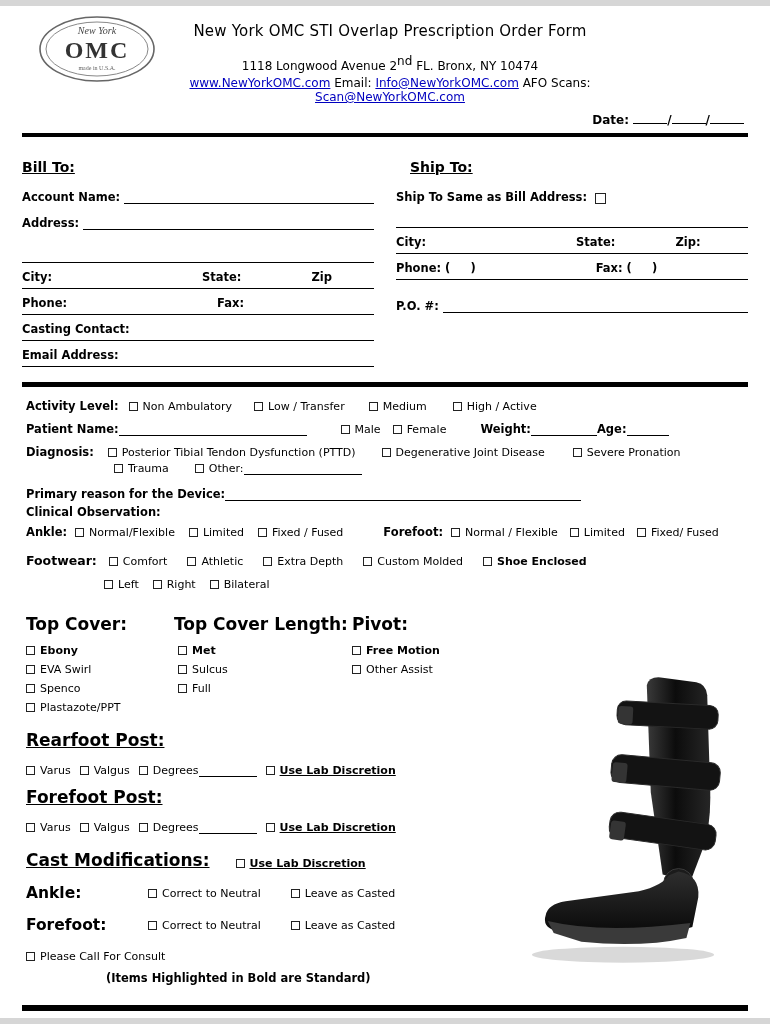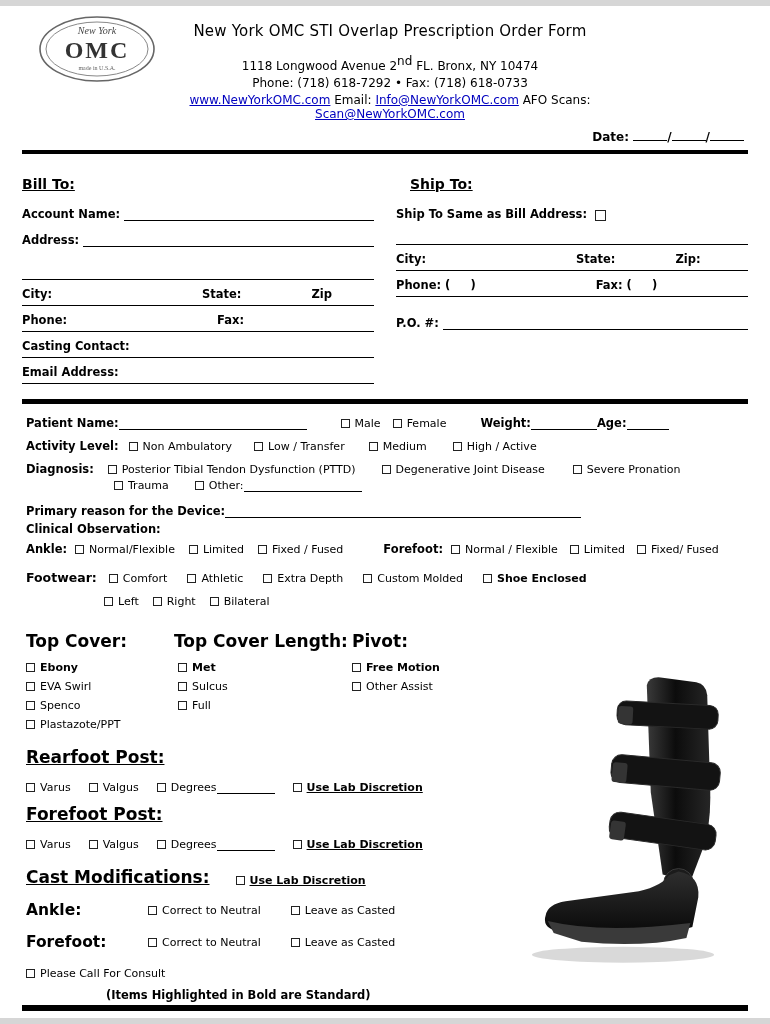--- a/index.html
+++ b/index.html
@@ -53,21 +53,21 @@
   .wline { display: inline-block; border-bottom: 1px solid #000; height: 12px; }
 
   
   .threecol { display: flex; padding: 14px 4px 0 4px; }
   .tc { display: flex; flex-direction: column; gap: 6px; }
   .tc-1 { width: 148px; } .tc-2 { width: 178px; } .tc-3 { width: 160px; }
   .tc-h { font-size: 17px; font-weight: bold; margin-bottom: 4px; }
 
   .sec { padding: 0 4px; }
   .h-big { display: inline-block; font-size: 17px; font-weight: bold; text-decoration: underline; }
-  .post-row { display: flex; align-items: flex-end; gap: 18px; margin: 14px 0 10px 0; }
+  .post-row { display: flex; align-items: flex-end; gap: 9px; margin: 14px 0 10px 0; }
   .cast-h-row { display: flex; align-items: flex-end; gap: 26px; margin-top: 16px; }
   .cm-row { display: flex; align-items: center; gap: 30px; margin-top: 14px; }
   .cm-label { font-size: 15.5px; font-weight: bold; width: 92px; }
   .consult-row { margin-top: 12px; }
   .note { font-size: 11.5px; font-weight: bold; margin: 6px 0 0 80px; }
 
   .brace { position: absolute; top: 672px; right: 40px; width: 208px; height: 300px; }
 </style>
 </head>
 <body>
@@ -79,21 +79,20 @@
     <svg class="logo" viewBox="0 0 122 74">
       <ellipse cx="61" cy="37" rx="57" ry="32" fill="none" stroke="#666" stroke-width="1.6"></ellipse>
       <ellipse cx="61" cy="37" rx="51" ry="27" fill="none" stroke="#888" stroke-width="1"></ellipse>
       <text x="61" y="22" text-anchor="middle" class="logo-top">New York</text>
       <text x="61" y="46" text-anchor="middle" class="logo-main">OMC</text>
       <text x="61" y="58" text-anchor="middle" class="logo-bottom">made in U.S.A.</text>
     </svg>
     <div class="hdr-center">
       <div class="hdr-title">New York OMC STI Overlap Prescription Order Form</div>
       <div class="hdr-line"><span>1118 Longwood Avenue 2</span><sup>nd</sup><span> FL. Bronx, NY 10474</span></div>
-      <div class="hdr-line">Phone: (718) 618-7292 • Fax: (718) 618-0733</div>
       <div class="hdr-line"><span class="link">www.NewYorkOMC.com</span><span> Email: </span><span class="link">Info@NewYorkOMC.com</span><span> AFO Scans: </span><span class="link">Scan@NewYorkOMC.com</span></div>
     </div>
     <div class="date-row">
       <span>Date:</span>
       <span class="dline"></span><span>/</span><span class="dline"></span><span>/</span><span class="dline"></span>
     </div>
   </div>
 
   <div class="rule rule-1"></div>
 
@@ -151,53 +150,53 @@
           <span>P.O. #:</span>
           <span class="line po-line"></span>
         </div>
     </div>
   </div>
 
   <div class="rule rule-2"></div>
 
   <div class="patient">
     <div class="prow">
+      <span class="plabel">Activity Level:</span>
+      <span class="opt" style="margin-left:10px;">
+          <span class="chk"></span>
+          <span class="t">Non Ambulatory</span>
+        </span>
+      <span class="opt" style="margin-left:22px;">
+          <span class="chk"></span>
+          <span class="t">Low / Transfer</span>
+        </span>
+      <span class="opt" style="margin-left:24px;">
+          <span class="chk"></span>
+          <span class="t">Medium</span>
+        </span>
+      <span class="opt" style="margin-left:26px;">
+          <span class="chk"></span>
+          <span class="t">High / Active</span>
+        </span>
+    </div>
+    <div class="prow">
       <span class="plabel">Patient Name:</span>
       <span class="wline" style="width:188px;"></span>
       <span class="opt" style="margin-left:34px;">
           <span class="chk"></span>
           <span class="t">Male</span>
         </span>
       <span class="opt" style="margin-left:12px;">
           <span class="chk"></span>
           <span class="t">Female</span>
         </span>
       <span class="plabel" style="margin-left:34px;">Weight:</span>
       <span class="wline" style="width:66px;"></span>
       <span class="plabel">Age:</span>
       <span class="wline" style="width:42px;"></span>
-    </div>
-    <div class="prow">
-      <span class="plabel">Activity Level:</span>
-      <span class="opt" style="margin-left:10px;">
-          <span class="chk"></span>
-          <span class="t">Non Ambulatory</span>
-        </span>
-      <span class="opt" style="margin-left:22px;">
-          <span class="chk"></span>
-          <span class="t">Low / Transfer</span>
-        </span>
-      <span class="opt" style="margin-left:24px;">
-          <span class="chk"></span>
-          <span class="t">Medium</span>
-        </span>
-      <span class="opt" style="margin-left:26px;">
-          <span class="chk"></span>
-          <span class="t">High / Active</span>
-        </span>
     </div>
     <div class="prow" style="margin-bottom:3px;">
       <span class="plabel">Diagnosis:</span>
       <span class="opt" style="margin-left:14px;">
           <span class="chk"></span>
           <span class="t">Posterior Tibial Tendon Dysfunction (PTTD)</span>
         </span>
       <span class="opt" style="margin-left:26px;">
           <span class="chk"></span>
           <span class="t">Degenerative Joint Disease</span>

